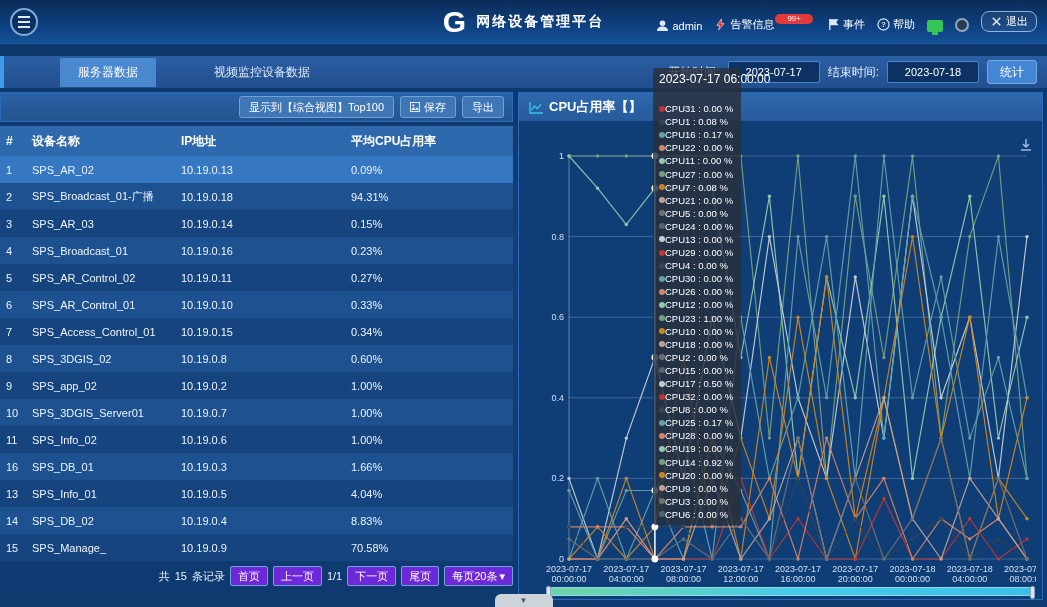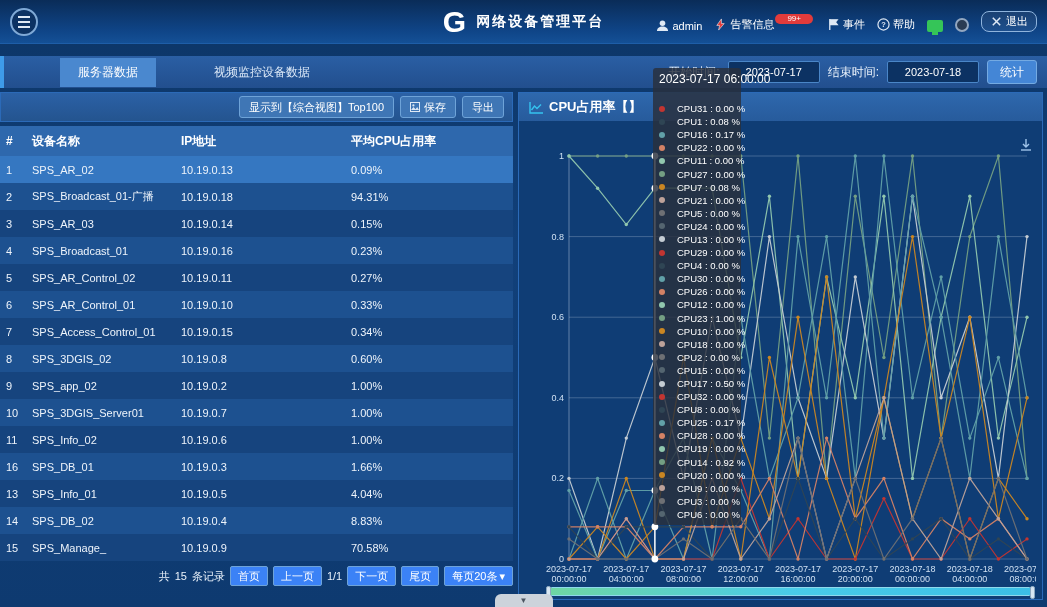--- a/index.html
+++ b/index.html
@@ -73,21 +73,21 @@
   .devtbl tr.odd  td { background:#16447e; }
   .devtbl tr.even td { background:#1d5190; }
   .devtbl tr.selected td { background:#3577c1; }
   .devtbl tr { cursor:pointer; }
   .col-idx { width:26px; }
   .col-ip { width:170px; }
   .col-cpu { width:168px; }
 
   .pagination { margin-top:3px; display:flex; align-items:center; justify-content:flex-end;
     gap:5px; font-size:11px; height:24px; }
-  .pg-btn { height:20px; padding:0 7px; background:#3b82f6; border:1px solid #6ea3d8;
+  .pg-btn { height:20px; padding:0 7px; background:#6d28d9; border:1px solid #6ea3d8;
     color:#fff; font-size:11px; border-radius:2px; cursor:pointer; display:flex; align-items:center; gap:2px;}
   .pg-text { color:#eaf2fb; }
 
   
   .chart-title { height:28px; background:linear-gradient(180deg,#2e68ad,#275b9c);
     display:flex; align-items:center; gap:5px; padding:0 10px; font-size:13px; font-weight:bold; }
   .chart-title svg { width:15px; height:13px; }
   .chart-body { position:relative; flex:1; }
   .ax { font-size:9px; fill:#cfe0f2; }
   .dl-icon { position:absolute; top:16px; right:8px; cursor:pointer; }
@@ -97,21 +97,21 @@
     border:1px solid #8fd9ec; }
   .zoombar .zh { position:absolute; top:-2px; width:5px; height:13px; background:#d7e6f2;
     border:1px solid #8aa7c0; border-radius:2px; cursor:ew-resize; }
   .zoombar .zh.left { left:-2px; } .zoombar .zh.right { right:-2px; }
 
   
   .tooltip { position:absolute; left:653px; top:68px; width:88px;
     background:rgba(42,48,60,0.82); border-radius:3px; padding:4px 6px; z-index:20;
     pointer-events:none; }
   .tt-head { font-size:12px; font-weight:normal; color:#fff; margin-bottom:16px; white-space:nowrap; }
-  .tt-row { display:flex; align-items:center; gap:12px; height:13.1px; white-space:nowrap; }
+  .tt-row { display:flex; align-items:center; gap:0; height:13.1px; white-space:nowrap; }
   .tt-dot { width:6px; height:6px; border-radius:50%; flex:0 0 6px; }
   .tt-lab { font-size:9.5px; color:#fff; }
 
   
   .collapse-tab { position:absolute; left:50%; transform:translateX(-50%); bottom:0;
     width:58px; height:13px; background:#ccd3db; border-radius:6px 6px 0 0;
     display:flex; align-items:center; justify-content:center; color:#4a5460; font-size:8px; cursor:pointer; }
 </style>
 </head>
 <body>

